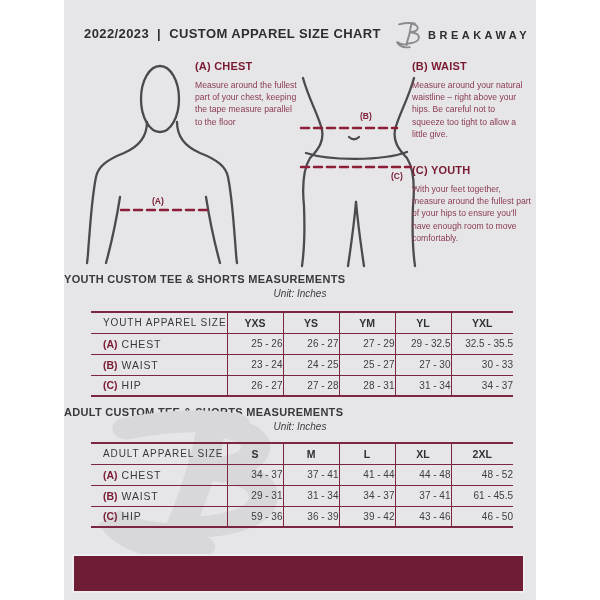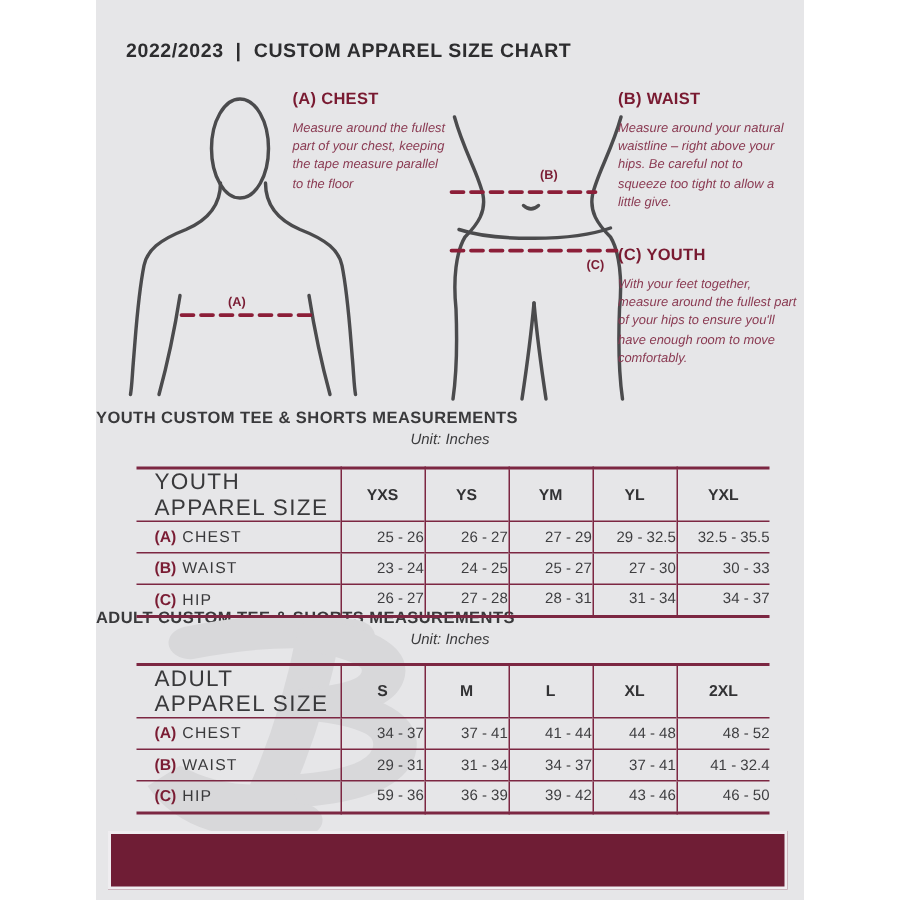--- a/index.html
+++ b/index.html
@@ -16,37 +16,37 @@
 
   
   .fig { position:absolute; }
   .fig path, .fig ellipse { fill:none; stroke:#4b4b4d; stroke-width:2.3; stroke-linecap:round; }
   .fig .dash { stroke:#8c1e38; stroke-width:2.5; stroke-dasharray:8 5; }
   .marker { position:absolute; font-size:8.5px; font-weight:bold; color:#7a1c33; }
 
   
   .instr { position:absolute; }
   .instr h3 { font-size:11px; font-weight:bold; color:#791a31; margin-bottom:7px; letter-spacing:0.2px; }
-  .instr p { font-size:8.6px; font-style:italic; color:#8a3a52; line-height:1.42; }
+  .instr p { font-size:8.6px; color:#8a3a52; line-height:1.42; }
 
   
   .sec-title { position:absolute; width:472px; text-align:left; font-size:11px; font-weight:bold;
                color:#39393b; letter-spacing:0.3px; }
   .sec-unit  { position:absolute; width:472px; text-align:center; font-size:10px; font-style:italic;
                color:#3d3d3f; }
 
   
   .size-table { position:absolute; left:27px; width:422px; border-collapse:collapse; table-layout:fixed;
                 border-top:2px solid #7c2742; border-bottom:2px solid #7c2742; z-index:2; background:transparent; }
   .size-table col.c0 { width:136px; } .size-table col.c5 { width:62px; }
   .size-table th, .size-table td { height:21px; padding:0; vertical-align:middle; text-align:center; }
   .size-table tr + tr th, .size-table tr + tr td { border-top:1.5px solid #7c2742;text-align:right; }
   .size-table th + th, .size-table td + td { border-left:1.4px solid #7c2742; }
   .size-table th { font-size:10.5px; font-weight:bold; color:#323234; }
-  .size-table th.first { font-size:15px; font-weight:normal; letter-spacing:0.9px; text-align:left; padding-left:12px; color:#39393b; }
+  .size-table th.first { font-size:10px; font-weight:normal; letter-spacing:0.9px; text-align:left; padding-left:12px; color:#39393b; }
   .size-table td { font-size:10px; color:#3e3e40; }
   .size-table td.first { text-align:left; padding-left:12px; font-size:10.5px; color:#39393b; letter-spacing:0.8px; }
   .size-table .pfx { color:#7a1c33; font-weight:bold; margin-right:4px; letter-spacing:0; }
 
   .watermark { position:absolute; left:28px; top:408px; width:186px; height:152px; z-index:1; }
 
   .footer-bar { position:absolute; left:8px; top:554px; width:453px; height:39px;
                 background:#6f1d35; border:2px solid #efedf0; z-index:2; }
 </style>
 </head>
@@ -63,20 +63,26 @@
             <path d="M31,5.5 Q28,26 22,43"></path>
             <path d="M31,5.5 Q44,8.5 42,15 Q40.5,20 29.5,21"></path>
             <path d="M29.5,21 Q46,23 44,32 Q42,40 25,41"></path>
             <path d="M23.5,43 Q13,44 5,38 Q11,50 28,47.5"></path>
           </g>
         </symbol>
       </defs>
     </svg>
 
     <div class="hdr-title">2022/2023  |  CUSTOM APPAREL SIZE CHART</div>
+    <div class="hdr-right">
+      <svg class="logo-small" viewBox="0 0 48 52">
+        <use href="#logo-b" stroke="#8b8b8d" stroke-width="3.4"></use>
+      </svg>
+      <span class="brand">BREAKAWAY</span>
+    </div>
 
     <svg class="fig" style="left:0; top:55px; width:180px; height:212px" viewBox="64 55 180 212">
       <ellipse cx="160" cy="99" rx="19" ry="33"></ellipse>
       <path d="M147,122 C147,137 138,147 124,153 C106,160 98,167 96,177 C92,197 91,216 89,240 C88,252 88,257 87,263"></path>
       <path d="M177,122 C177,137 186,147 200,153 C218,160 226,167 228,177 C232,197 233,216 235,240 C236,252 236,257 237,263"></path>
       <path d="M120,197 C117,216 112,241 106,263"></path>
       <path d="M206,197 C209,216 214,241 220,263"></path>
       <path class="dash" d="M121,210 L207,210"></path>
     </svg>
     <span class="marker" style="left:88px; top:196px">(A)</span>
@@ -187,21 +193,21 @@
         <td>41 - 44</td>
         <td>44 - 48</td>
         <td>48 - 52</td>
       </tr>
       <tr>
         <td class="first"><span class="pfx">(B)</span><span>WAIST</span></td>
         <td>29 - 31</td>
         <td>31 - 34</td>
         <td>34 - 37</td>
         <td>37 - 41</td>
-        <td>41 - 32.4</td>
+        <td>61 - 45.5</td>
       </tr>
       <tr>
         <td class="first"><span class="pfx">(C)</span><span>HIP</span></td>
         <td>59 - 36</td>
         <td>36 - 39</td>
         <td>39 - 42</td>
         <td>43 - 46</td>
         <td>46 - 50</td>
       </tr>
     </tbody>

